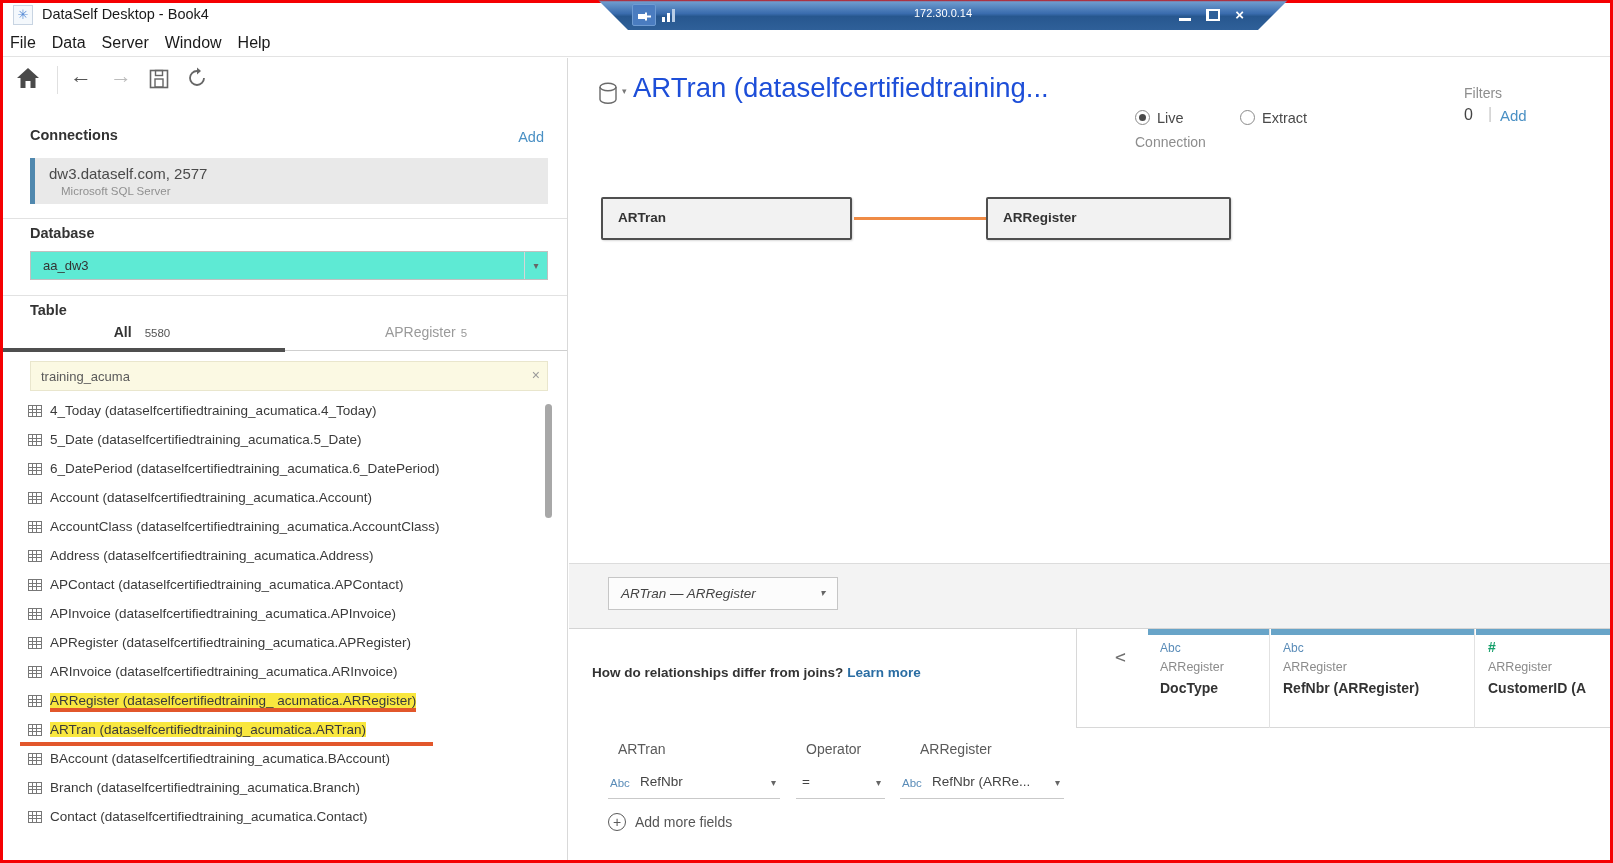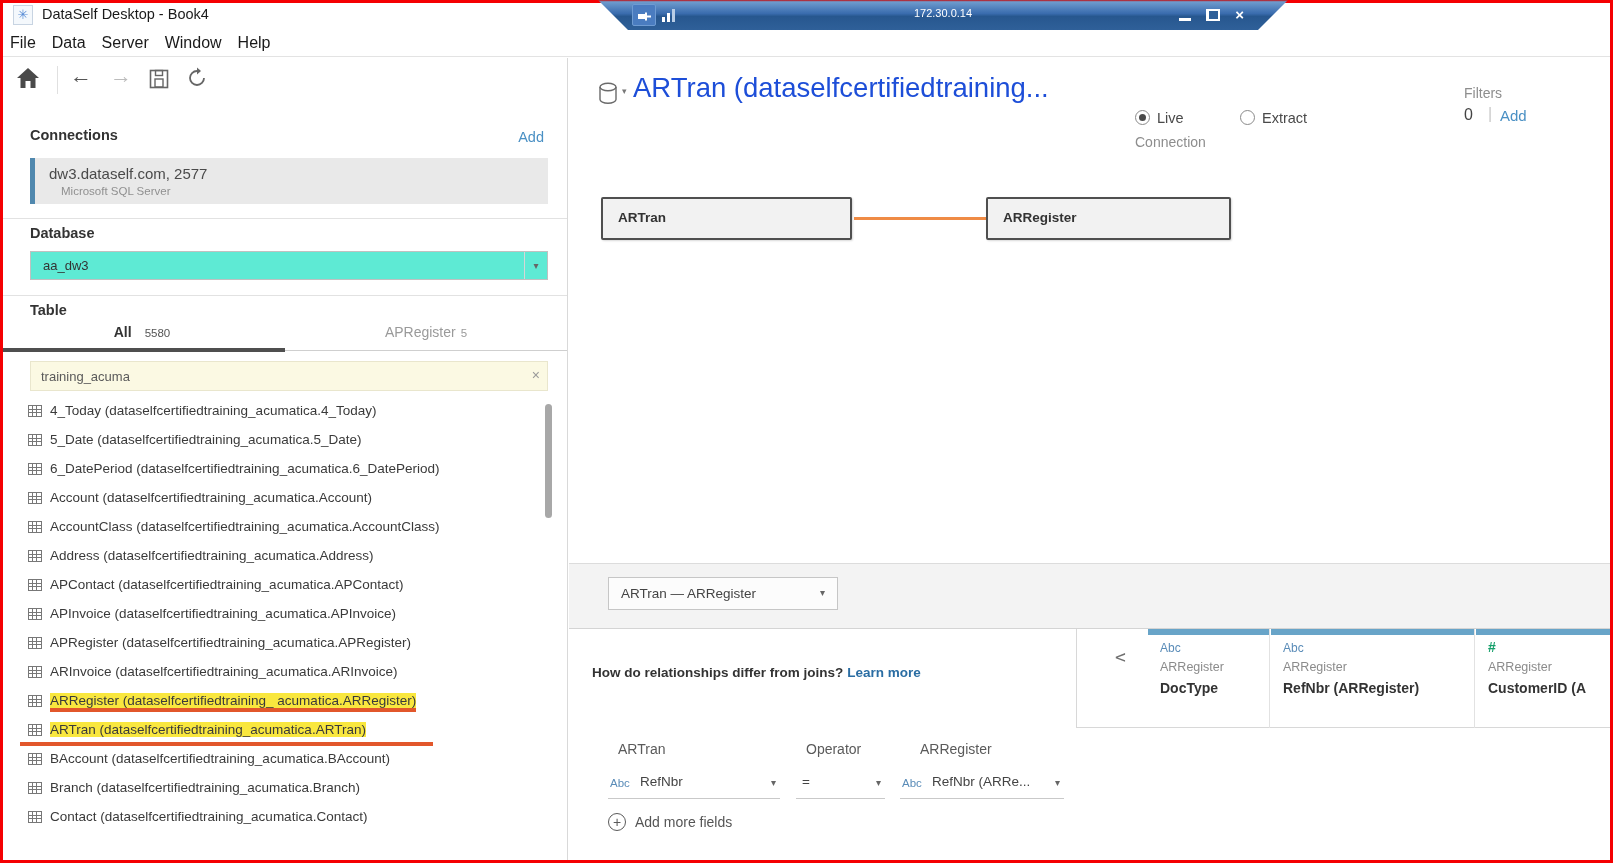--- a/index.html
+++ b/index.html
@@ -111,21 +111,21 @@
   .filters-add { position:absolute; left:931px; top:49px; font-size:15px; }
 
   .canvas-box { position:absolute; top:139px; height:43px; background:#f2f2f2; border:2px solid #4f4f4f;
                 border-radius:2px; box-shadow:1px 1px 2px rgba(0,0,0,.15); }
   .canvas-box .bl { position:absolute; left:15px; top:11px; font-size:13.5px; font-weight:bold; color:#333; }
   .box-left { left:32px; width:251px; }
   .box-right { left:417px; width:245px; }
   .join-line { position:absolute; left:285px; top:159px; width:132px; height:3px; background:#ef8b45; }
 
   .strip { position:absolute; left:0; top:505px; width:100%; height:66px; background:#f3f3f3;
-           border-top:1px solid #dcdcdc; border-bottom:1px solid #d4d4d4; }
+           border-top:1px solid #dcdcdc; border-bottom:1px solid #d4d4d4;font-style:italic; }
   .pair-select { position:absolute; left:39px; top:13px; width:230px; height:33px; background:#fcfcfc;
                  border:1px solid #c6c6c6; font-size:13.5px; color:#444; }
   .pair-select .val { position:absolute; left:12px; top:8px; }
   .pair-select .caret { position:absolute; right:12px; top:9px; font-size:10px; color:#666; }
 
   .rel-panel { position:absolute; left:0; top:571px; width:507px; height:234px; background:#fff; }
   .rel-q { position:absolute; left:23px; top:36px; font-size:13.5px; font-weight:bold; color:#333; }
   .rel-q a { color:#2a6da3; text-decoration:none; margin-left:4px; }
   .rel-h { position:absolute; top:112px; font-size:14px; color:#5a5a5a; }
   .field-box { position:absolute; top:138px; height:32px; border-bottom:1px solid #c9c9c9; }

